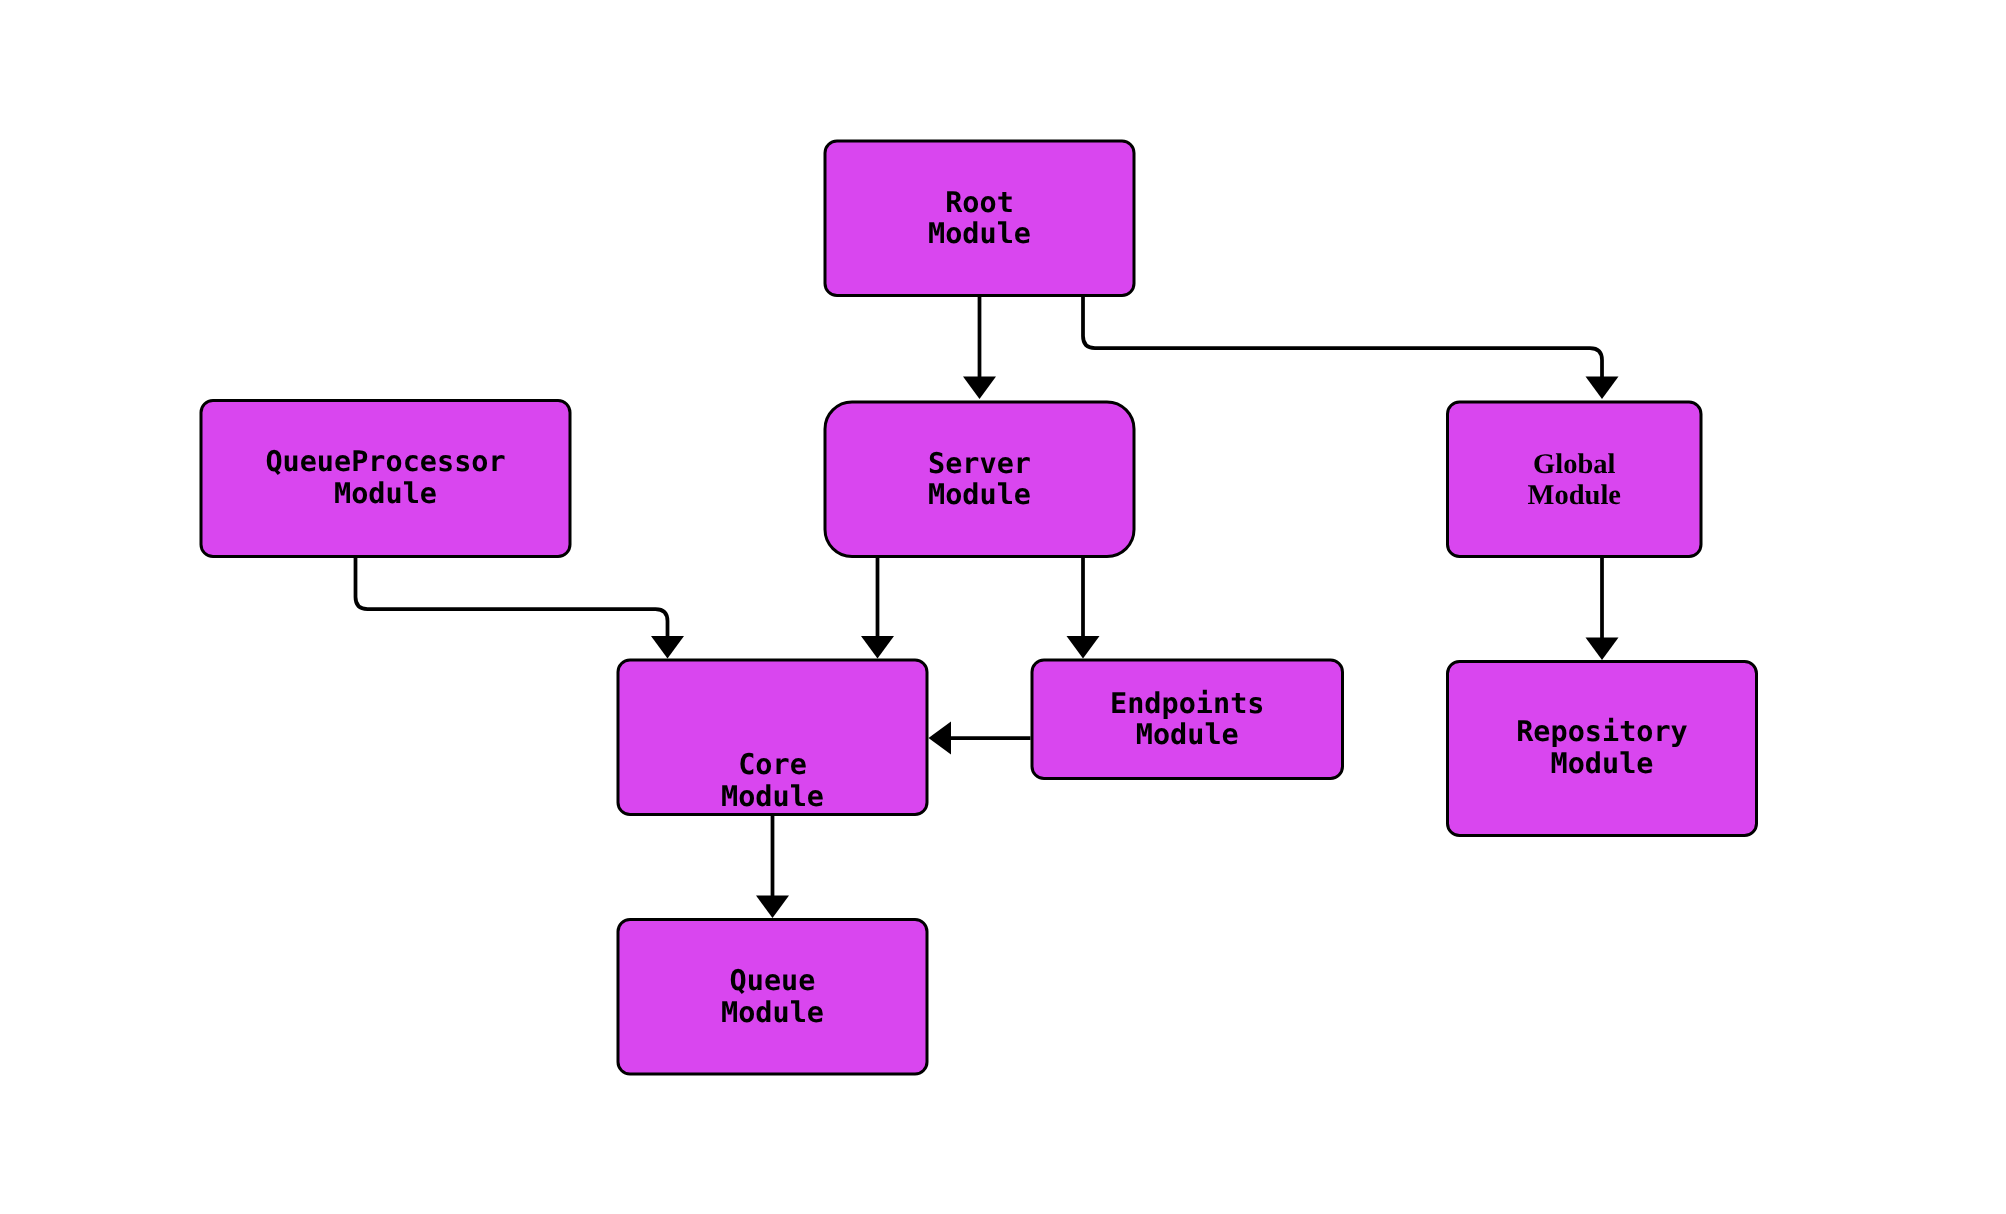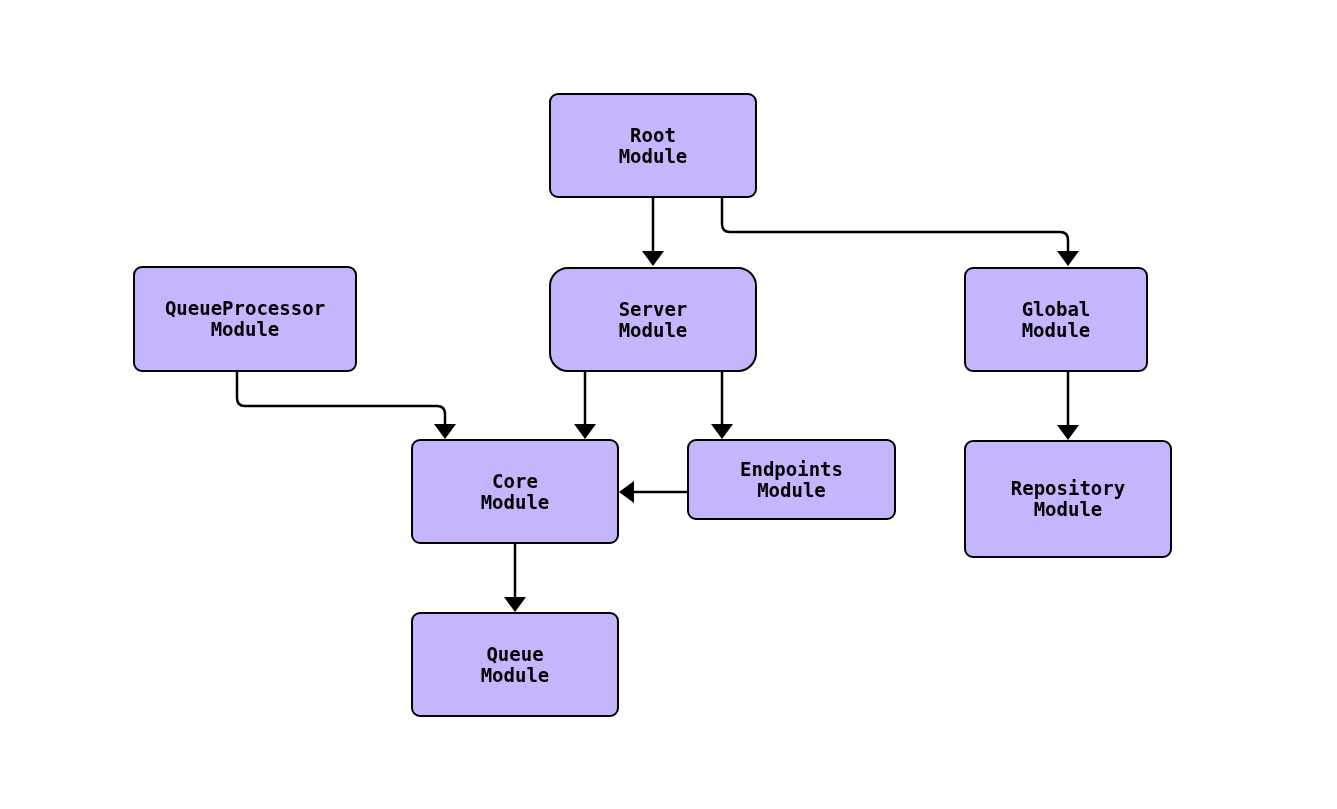--- a/index.html
+++ b/index.html
@@ -27,40 +27,40 @@
     stroke: #000000;
     stroke-width: 2.5;
   }
   .edges polygon {
     fill: #000000;
     stroke: none;
   }
   .node {
     position: absolute;
     box-sizing: border-box;
-    background: #c4b5fd;
+    background: #d946ef;
     border: 2.5px solid #000000;
     border-radius: 9px;
     display: flex;
     align-items: center;
     justify-content: center;
   }
   .node .label {
     font-weight: bold;
     font-size: 19px;
     line-height: 21px;
     color: #000000;
     text-align: center;
     white-space: pre-line;
   }
   .n-root        { left: 549px; top:  93px; width: 208px; height: 105px; }
-  .n-qproc       { left: 133px; top: 266px; width: 224px; height: 106px; }
+  .n-qproc       { left: 133px; top: 266px; width: 248px; height: 106px; }
   .n-server      { left: 549px; top: 267px; width: 208px; height: 105px; border-radius: 19px; }
-  .n-global      { left: 964px; top: 267px; width: 184px; height: 105px; }
-  .n-core        { left: 411px; top: 439px; width: 208px; height: 105px; }
+  .n-global      { left: 964px; top: 267px; width: 171px; height: 105px; font-family: Liberation Serif, serif; }
+  .n-core        { left: 411px; top: 439px; width: 208px; height: 105px; align-items: flex-end; }
   .n-endpoints   { left: 687px; top: 439px; width: 209px; height: 81px; }
   .n-repository  { left: 964px; top: 440px; width: 208px; height: 118px; }
   .n-queue       { left: 411px; top: 612px; width: 208px; height: 105px; }
 </style>
 </head>
 <body>
 
 <div class="canvas">
 
   <svg class="edges" viewBox="0 0 1337 809" xmlns="http://www.w3.org/2000/svg">

